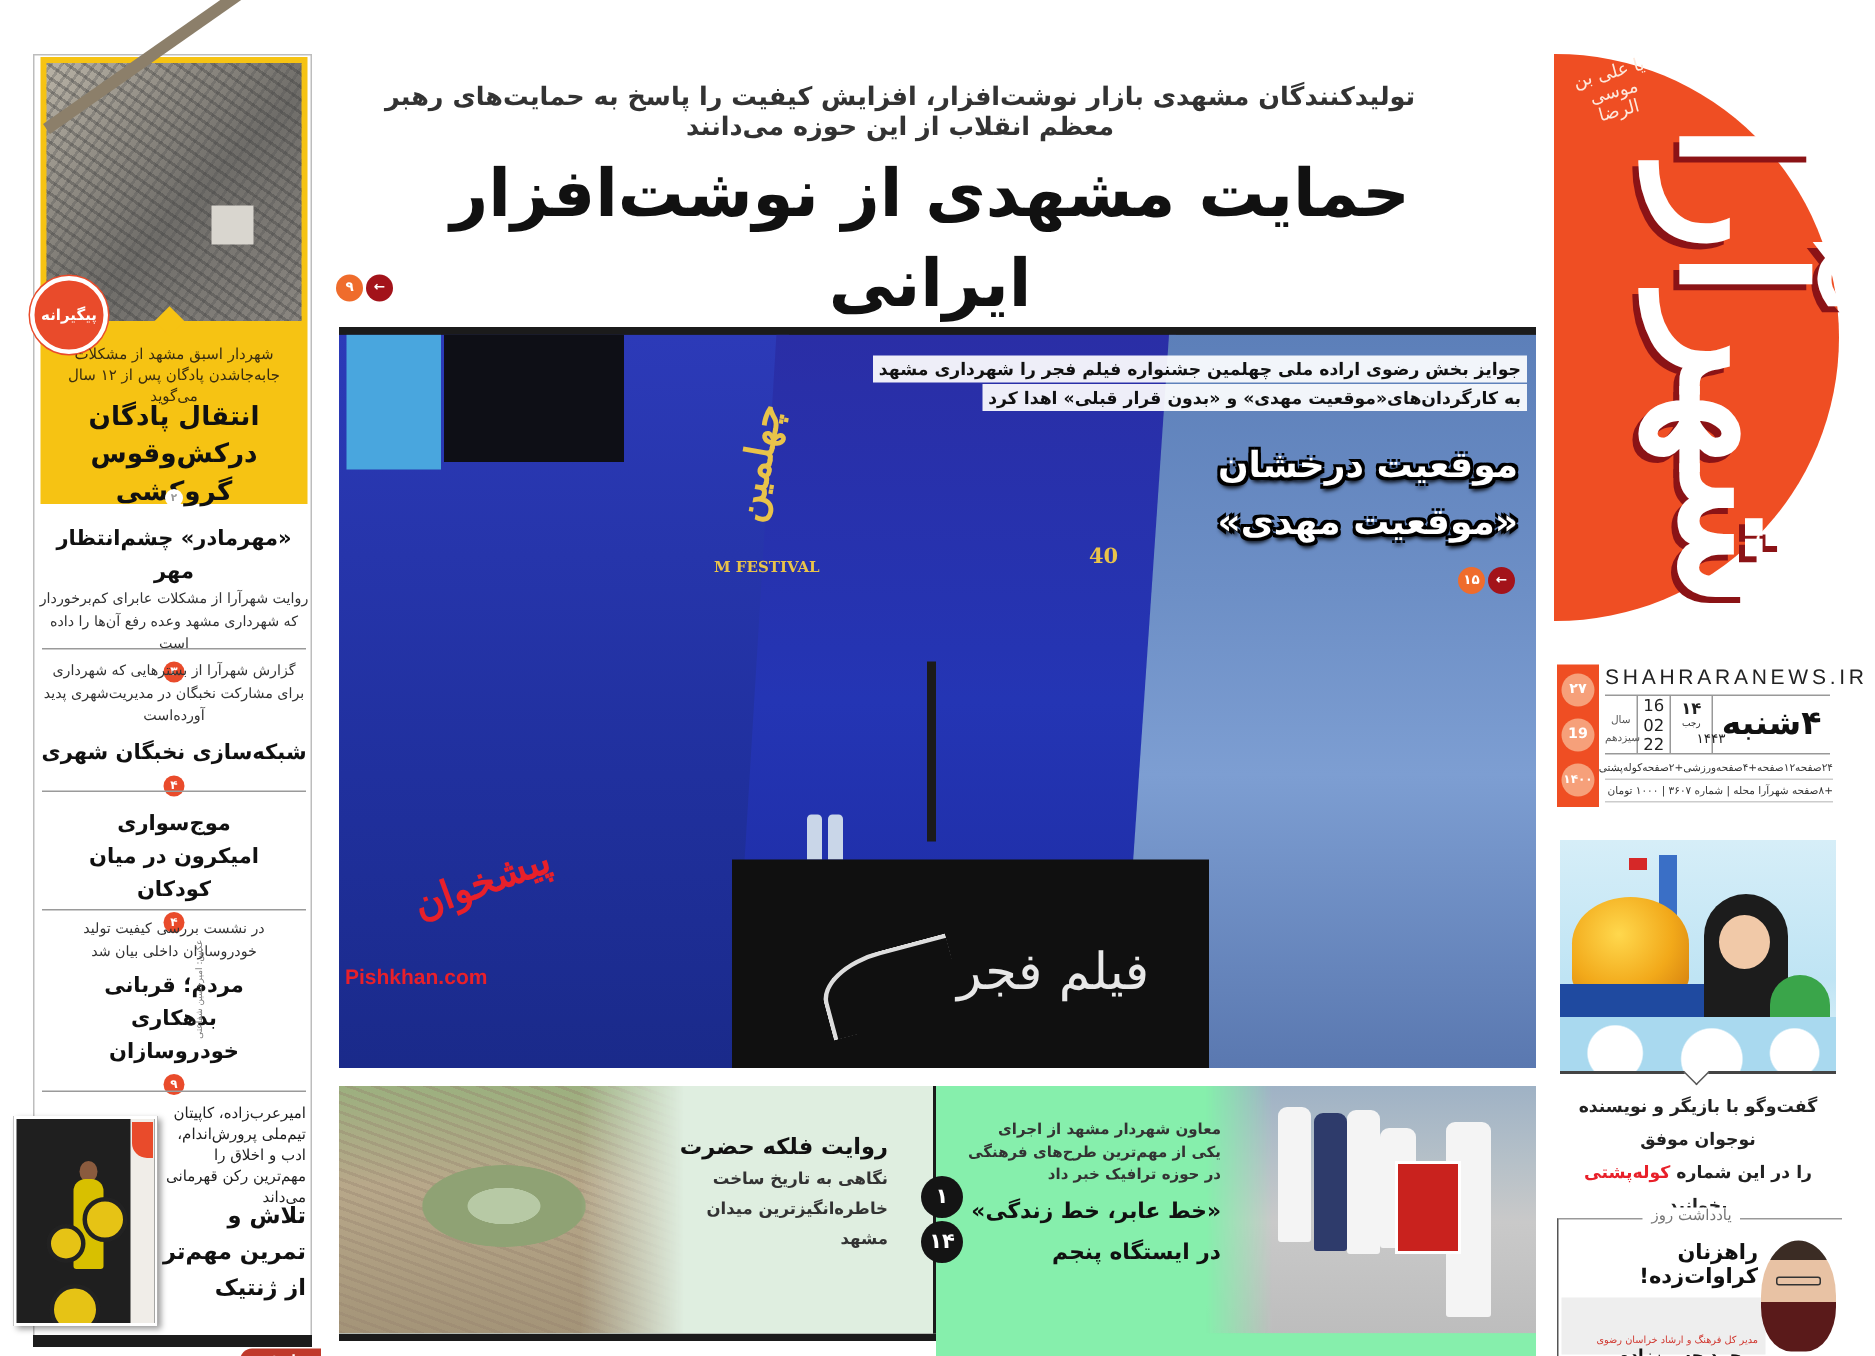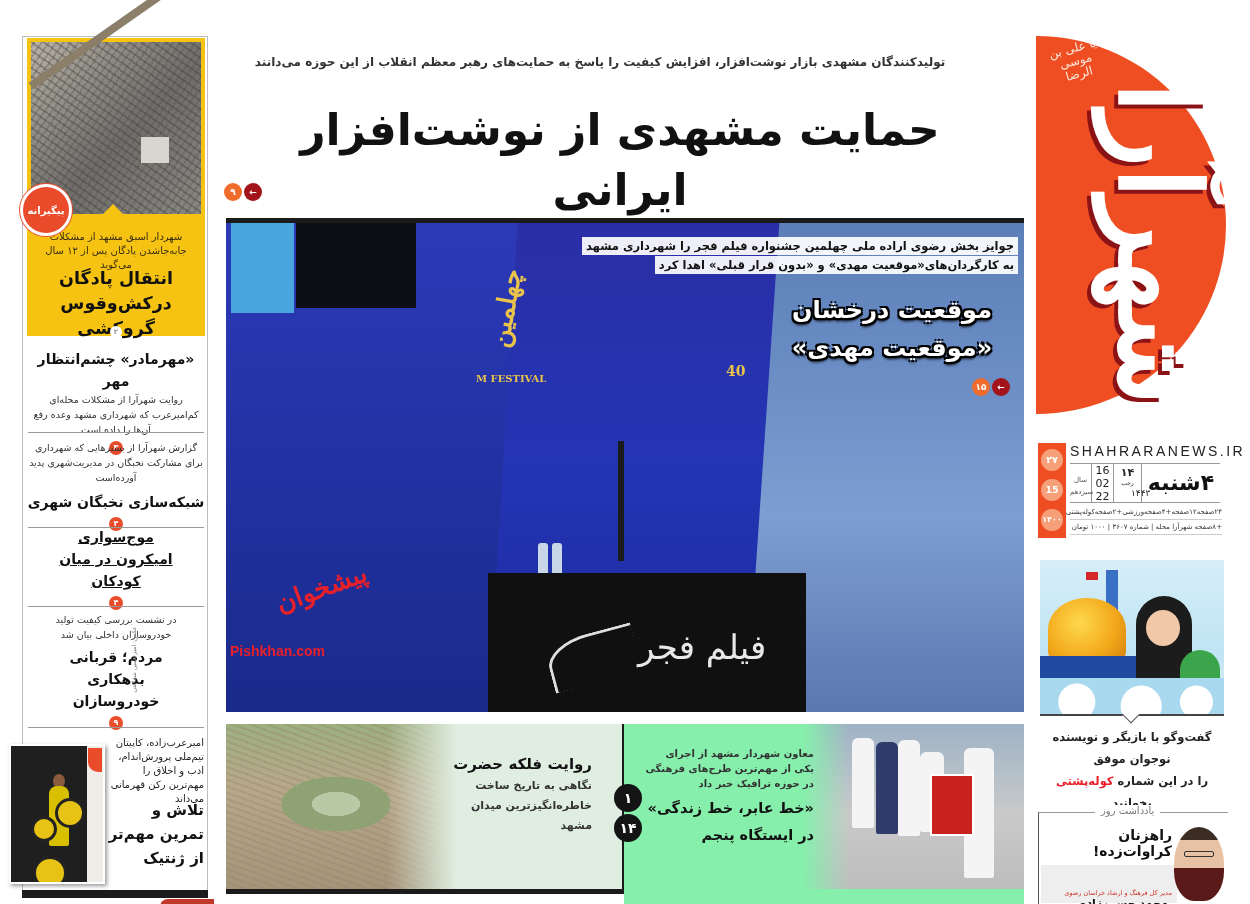--- a/index.html
+++ b/index.html
@@ -37,21 +37,21 @@
   .mag-cover .logo-r { position:absolute; right: 1px; top: 2px; width: 14px; height: 24px; background:#e94b2b; border-radius: 0 0 0 10px; }
   .mag-cover .wheel { position:absolute; border-radius:50%; background:#e6c315; border: 3px solid #222; }
   .mag-cover .person { position:absolute; left: 38px; top: 40px; width: 20px; height: 60px; background: #d8c000; border-radius: 8px 8px 2px 2px; }
   .mag-cover .head { position:absolute; left: 42px; top: 28px; width: 12px; height: 14px; background: #8a5b3e; border-radius: 50%; }
   .mag-text { left: 108px; top: 736px; width: 96px; text-align: right; font-size: 10px; line-height: 14px; color: #222; }
   .mag-title { left: 104px; top: 798px; width: 100px; text-align: right; font-size: 15px; line-height: 24px; font-weight: bold; }
   .mag-badge { left: 160px; top: 864px; height: 16px; background: #c0392b; color:#fff; font-size: 8.5px; line-height: 16px; padding: 0 5px; border-radius: 8px 0 0 8px; font-weight:bold;margin-top:35px; }
   .left-bottom-bar { left: 22px; top: 890px; width: 186px; height: 8px; background: #1c1c1c; }
 
   
-  .kicker { left: 230px; top: 55px; width: 740px; text-align: center; font-size: 12px; font-weight: bold; color: #333; }
+  .kicker { left: 230px; top: 55px; width: 740px; text-align: center; font-size: 17px; font-weight: bold; color: #333; }
   .headline { left: 240px; top: 100px; width: 760px; text-align: center; font-size: 44px; line-height: 60px; font-weight: bold; color: #111; letter-spacing: -1px; }
   .hl-refs { left: 224px; top: 183px; display:flex; gap: 2px; direction: ltr; }
   .ref-dot { width: 18px; height: 18px; border-radius: 50%; color:#fff; font-size: 9px; line-height: 18px; text-align:center; font-weight: bold; }
   .ref-num { background: #ef6c2c; }
   .ref-arrow { background: #a3131a; }
 
   
   .photo { left: 226px; top: 218px; width: 798px; height: 494px; background: #1a1a1a; overflow: hidden; border-top: 5px solid #1b1b1b; }
   .panel { position:absolute; top: 0; height: 100%; }
   .p1 { left: 0; width: 300px; background: linear-gradient(180deg, #2c3ab8 0%, #20309e 60%, #1a2a8a 100%); clip-path: polygon(0 0, 100% 0, 88% 100%, 0 100%); }
@@ -62,21 +62,21 @@
   .festival-text { position:absolute; color:#e9c34a; font-weight: bold; font-family: "DejaVu Serif", serif; }
   .person { position:absolute; }
   .podium { position:absolute; left: 262px; top: 350px; width: 318px; height: 145px; background: #101010; }
   .podium .wing { position:absolute; left: 60px; top: 60px; width: 90px; height: 50px; border-radius: 50% 0 50% 0; border-top: 3px solid #ddd; border-left: 3px solid #ddd; transform: rotate(-15deg); }
   .podium .pod-text { position:absolute; left: 150px; top: 54px; font-family:"DejaVu Serif", serif; font-size: 34px; color:#e8e8e8; }
   .mic { position:absolute; left: 392px; top: 218px; width: 6px; height: 120px; background:#1b1b1b; }
   .bottles { position:absolute; left: 300px; top: 320px; width: 40px; height: 30px; }
   .bottles span { display:inline-block; width: 10px; height: 30px; background: #c9d6e8; margin-right: 4px; border-radius: 3px 3px 0 0; }
 
   .caption-band { position: absolute; right: 6px; background: rgba(255,255,255,.92); font-size: 11.5px; line-height: 18px; font-weight:bold; color:#111; padding: 0 4px; white-space: nowrap; }
-  .photo-title { position: absolute; right: 12px; top: 68px; width: 240px; text-align: center; color:#fff; font-size: 24px; line-height: 38px; font-weight: bold;
+  .photo-title { position: absolute; right: 12px; top: 68px; width: 240px; text-align: right; color:#fff; font-size: 24px; line-height: 38px; font-weight: bold;
     text-shadow: 2px 2px 0 #000, -2px 2px 0 #000, 2px -2px 0 #000, -2px -2px 0 #000, 0 3px 3px #000; }
   .photo-refs { position:absolute; right: 14px; top: 155px; display:flex; gap: 2px; direction: ltr; }
   .watermark-fa { position:absolute; left: 48px; top: 350px; color:#e8202a; font-size: 26px; font-family:"DejaVu Serif", serif; font-weight:bold; transform: rotate(-20deg); }
   .watermark-en { position:absolute; left: 4px; top: 420px; color:#e8202a; font-size: 14px; font-family:"Liberation Sans", sans-serif; font-weight: bold; direction: ltr; }
   .credit-vertical { left: 209px; top: 612px; width: 12px; height: 96px; }
   .credit-vertical span { display:block; transform: rotate(-90deg); transform-origin: center; white-space: nowrap; font-size: 6px; color:#777; position: relative; top: 44px; left: -40px; width: 96px; text-align:center; }
 
   
   .bottom-strip { left: 226px; top: 724px; width: 798px; height: 170px; border-bottom: 5px solid #1b1b1b; }
   .bs-left { position:absolute; left: 0; top: 0; width: 396px; height: 165px; background: #dfeee0; overflow:hidden; }
@@ -159,37 +159,37 @@
 </div>
 <div class="abs stamp">پیگیرانه</div>
 <div class="abs promo-sub">شهردار اسبق مشهد از مشکلات جابه‌جاشدن پادگان پس از ۱۲ سال می‌گوید</div>
 <div class="abs promo-title">انتقال پادگان درکش‌وقوس گروکشی</div>
 <div class="abs" style="left:110px;top:326px;">
   <div class="pg-dot small" style="background:#fff;color:#999;">۲</div>
 </div>
 
 <div class="abs lstory" style="top:348px;">
   <div class="title">«مهرمادر» چشم‌انتظار مهر</div>
-  <div class="sub">روایت شهرآرا از مشکلات محله‌ای کم‌امیرعرب که شهرداری مشهد وعده رفع آن‌ها را داده است</div>
+  <div class="sub">روایت شهرآرا از مشکلات عابر‌ای کم‌برخوردار که شهرداری مشهد وعده رفع آن‌ها را داده است</div>
   <div class="dot-wrap">
       <div class="pg-dot">۳</div>
     </div>
 </div>
 <div class="abs sep" style="top:432px;"></div>
 
 <div class="abs lstory" style="top:440px;">
   <div class="sub">گزارش شهرآرا از بسترهایی که شهرداری برای مشارکت نخبگان در مدیریت‌شهری پدید آورده‌است</div>
   <div class="title" style="margin-top:6px;">شبکه‌سازی نخبگان شهری</div>
   <div class="dot-wrap">
       <div class="pg-dot">۴</div>
     </div>
 </div>
 <div class="abs sep" style="top:527px;"></div>
 
-<div class="abs lstory" style="top:526px;text-decoration:underline;">
+<div class="abs lstory" style="top:538px;">
   <div class="title" style="padding:0 30px;">موج‌سواری امیکرون در میان کودکان</div>
   <div class="dot-wrap">
       <div class="pg-dot">۴</div>
     </div>
 </div>
 <div class="abs sep" style="top:606px;"></div>
 
 <div class="abs lstory" style="top:612px;">
   <div class="sub" style="padding:0 10px;">در نشست بررسی کیفیت تولید خودروسازان داخلی بیان شد</div>
   <div class="title" style="padding:0 30px;margin-top:4px;">مردم؛ قربانی بدهکاری خودروسازان</div>
@@ -310,21 +310,21 @@
 
 <div class="abs masthead">
   <div class="mast-bg"></div>
   <div class="mast-calli">یا علی بن موسی الرضا</div>
   <div class="mast-word">شهرآرا</div>
 </div>
 
 <div class="abs dateline">
   <div class="date-side">
     <div class="c">۲۷</div>
-    <div class="c">15</div>
+    <div class="c">19</div>
     <div class="c" style="font-size:8px;">۱۴۰۰</div>
   </div>
   <div class="site-url">SHAHRARANEWS.IR</div>
   <div class="date-grid">
     <div class="cell yrlbl">سال سیزدهم</div>
     <div class="cell greg">
       <div>16</div>
       <div>02</div>
       <div>22</div>
     </div>

